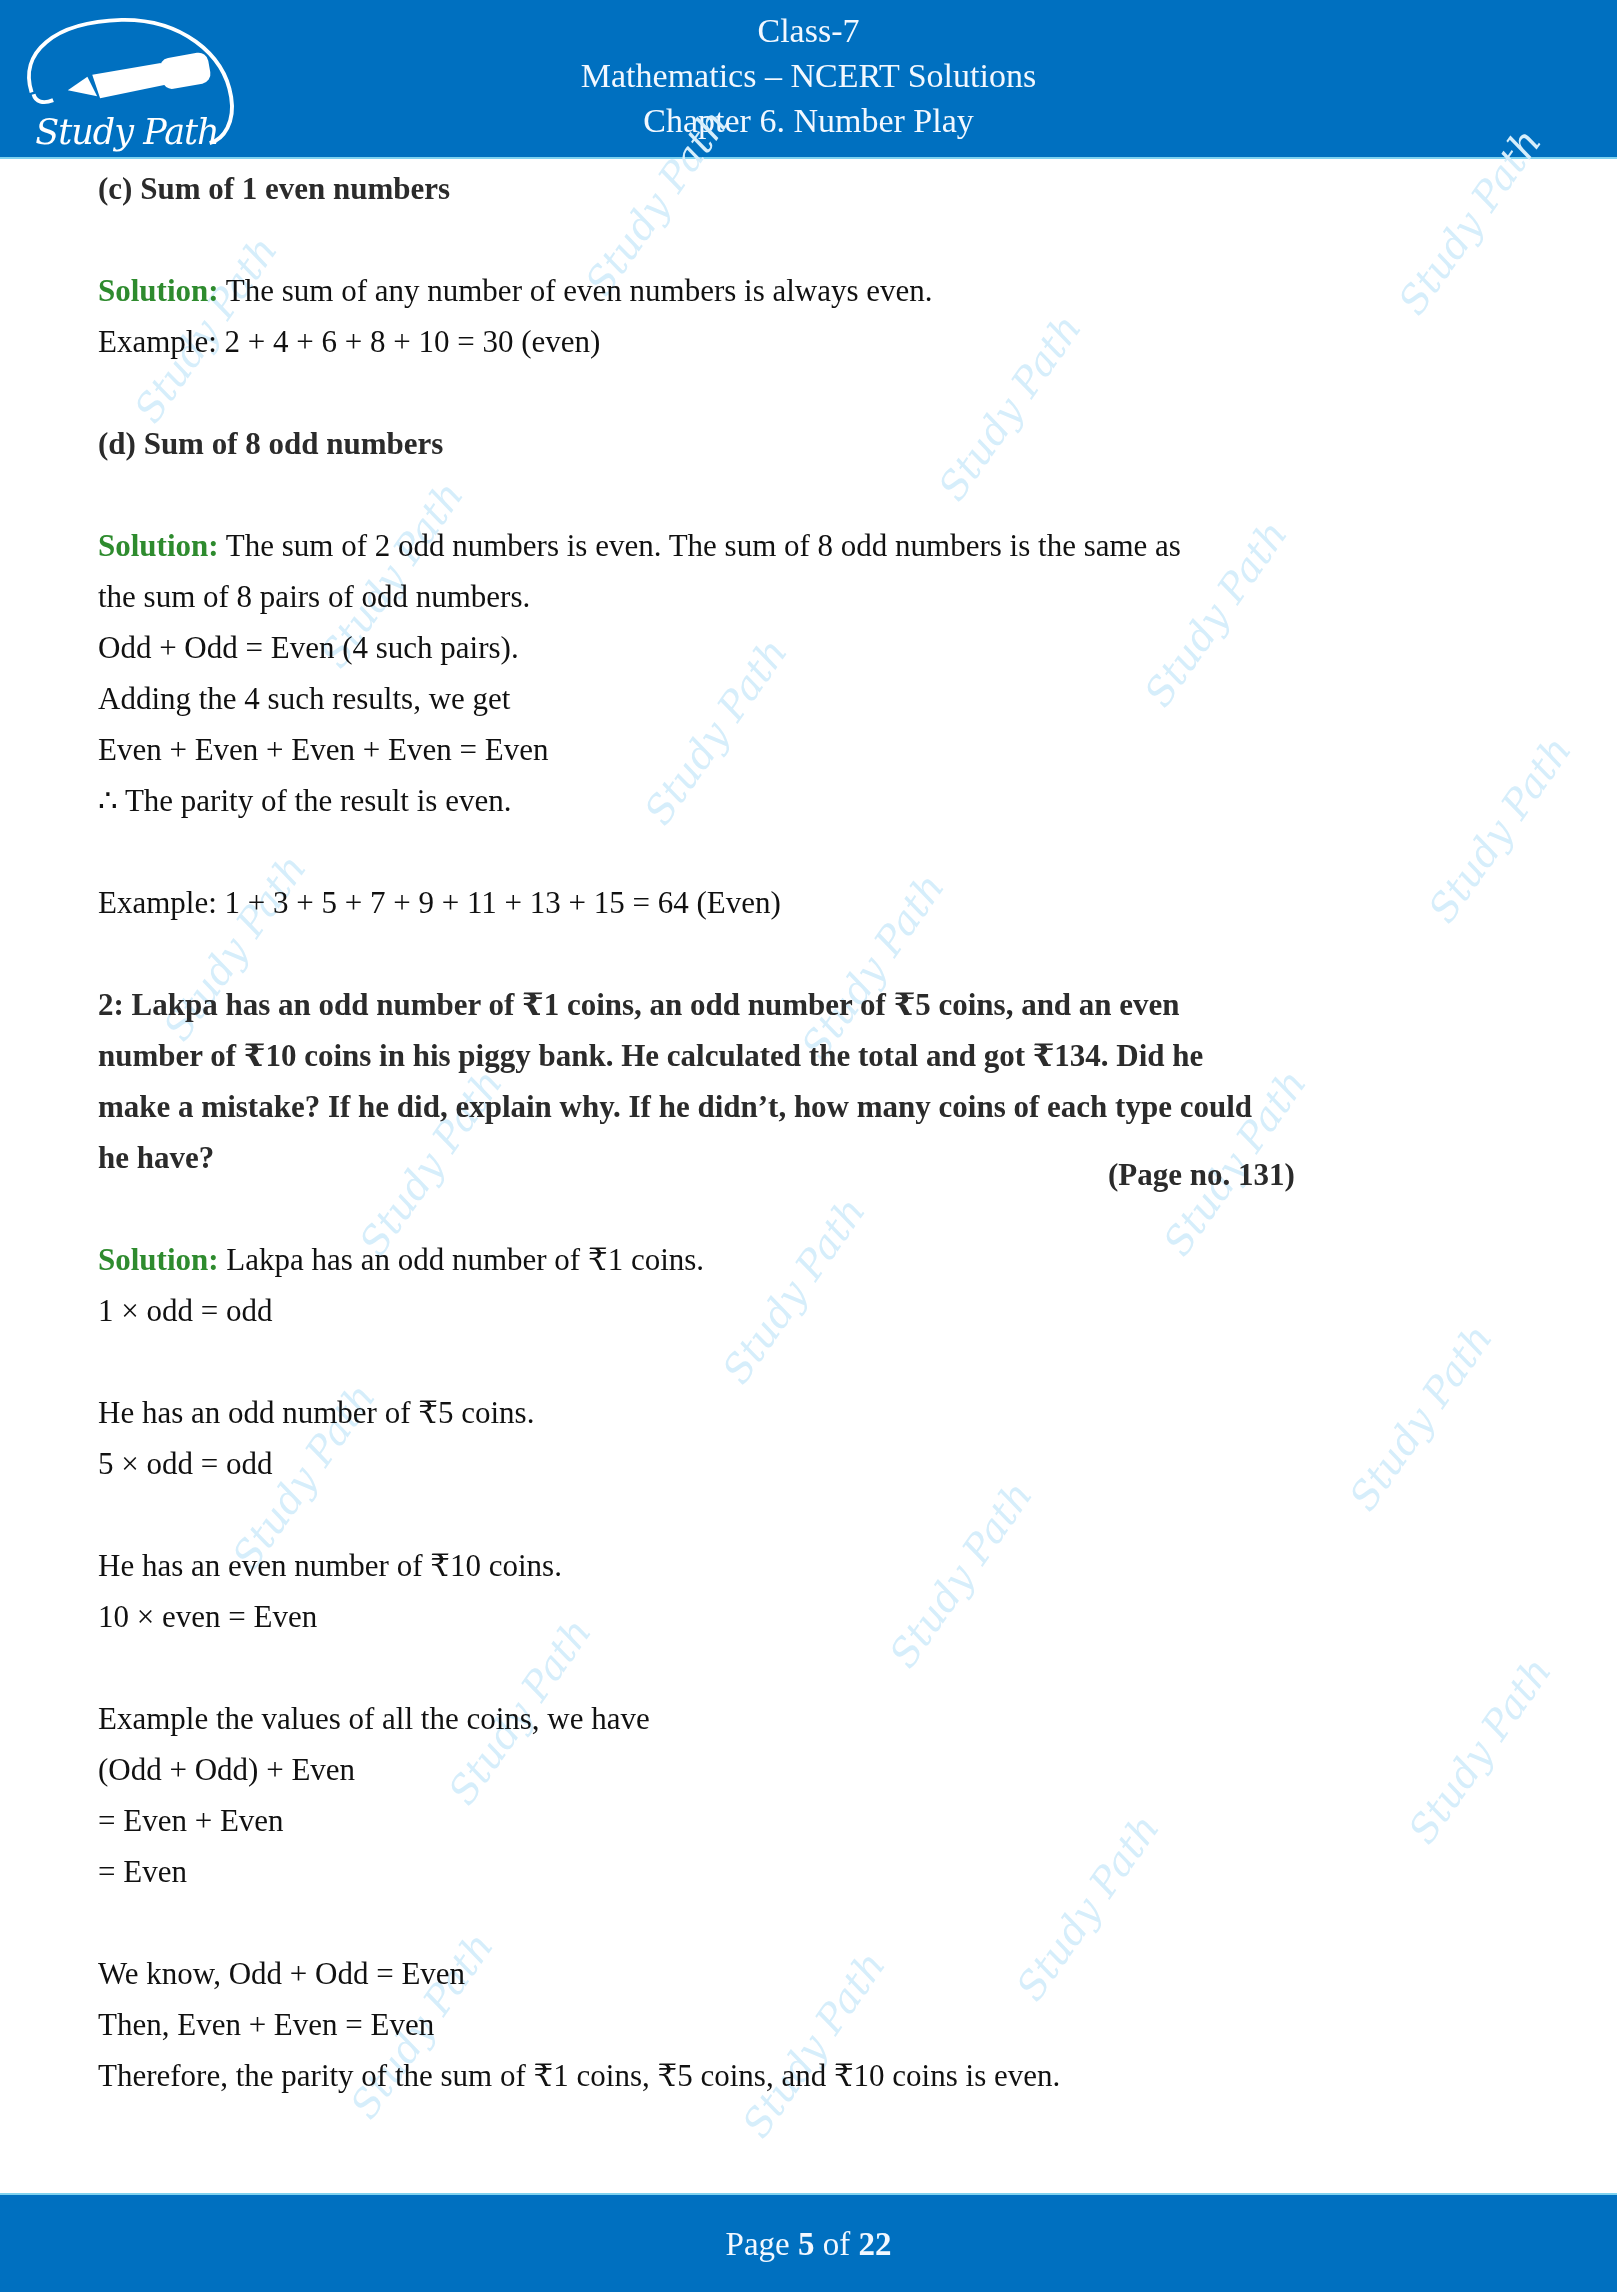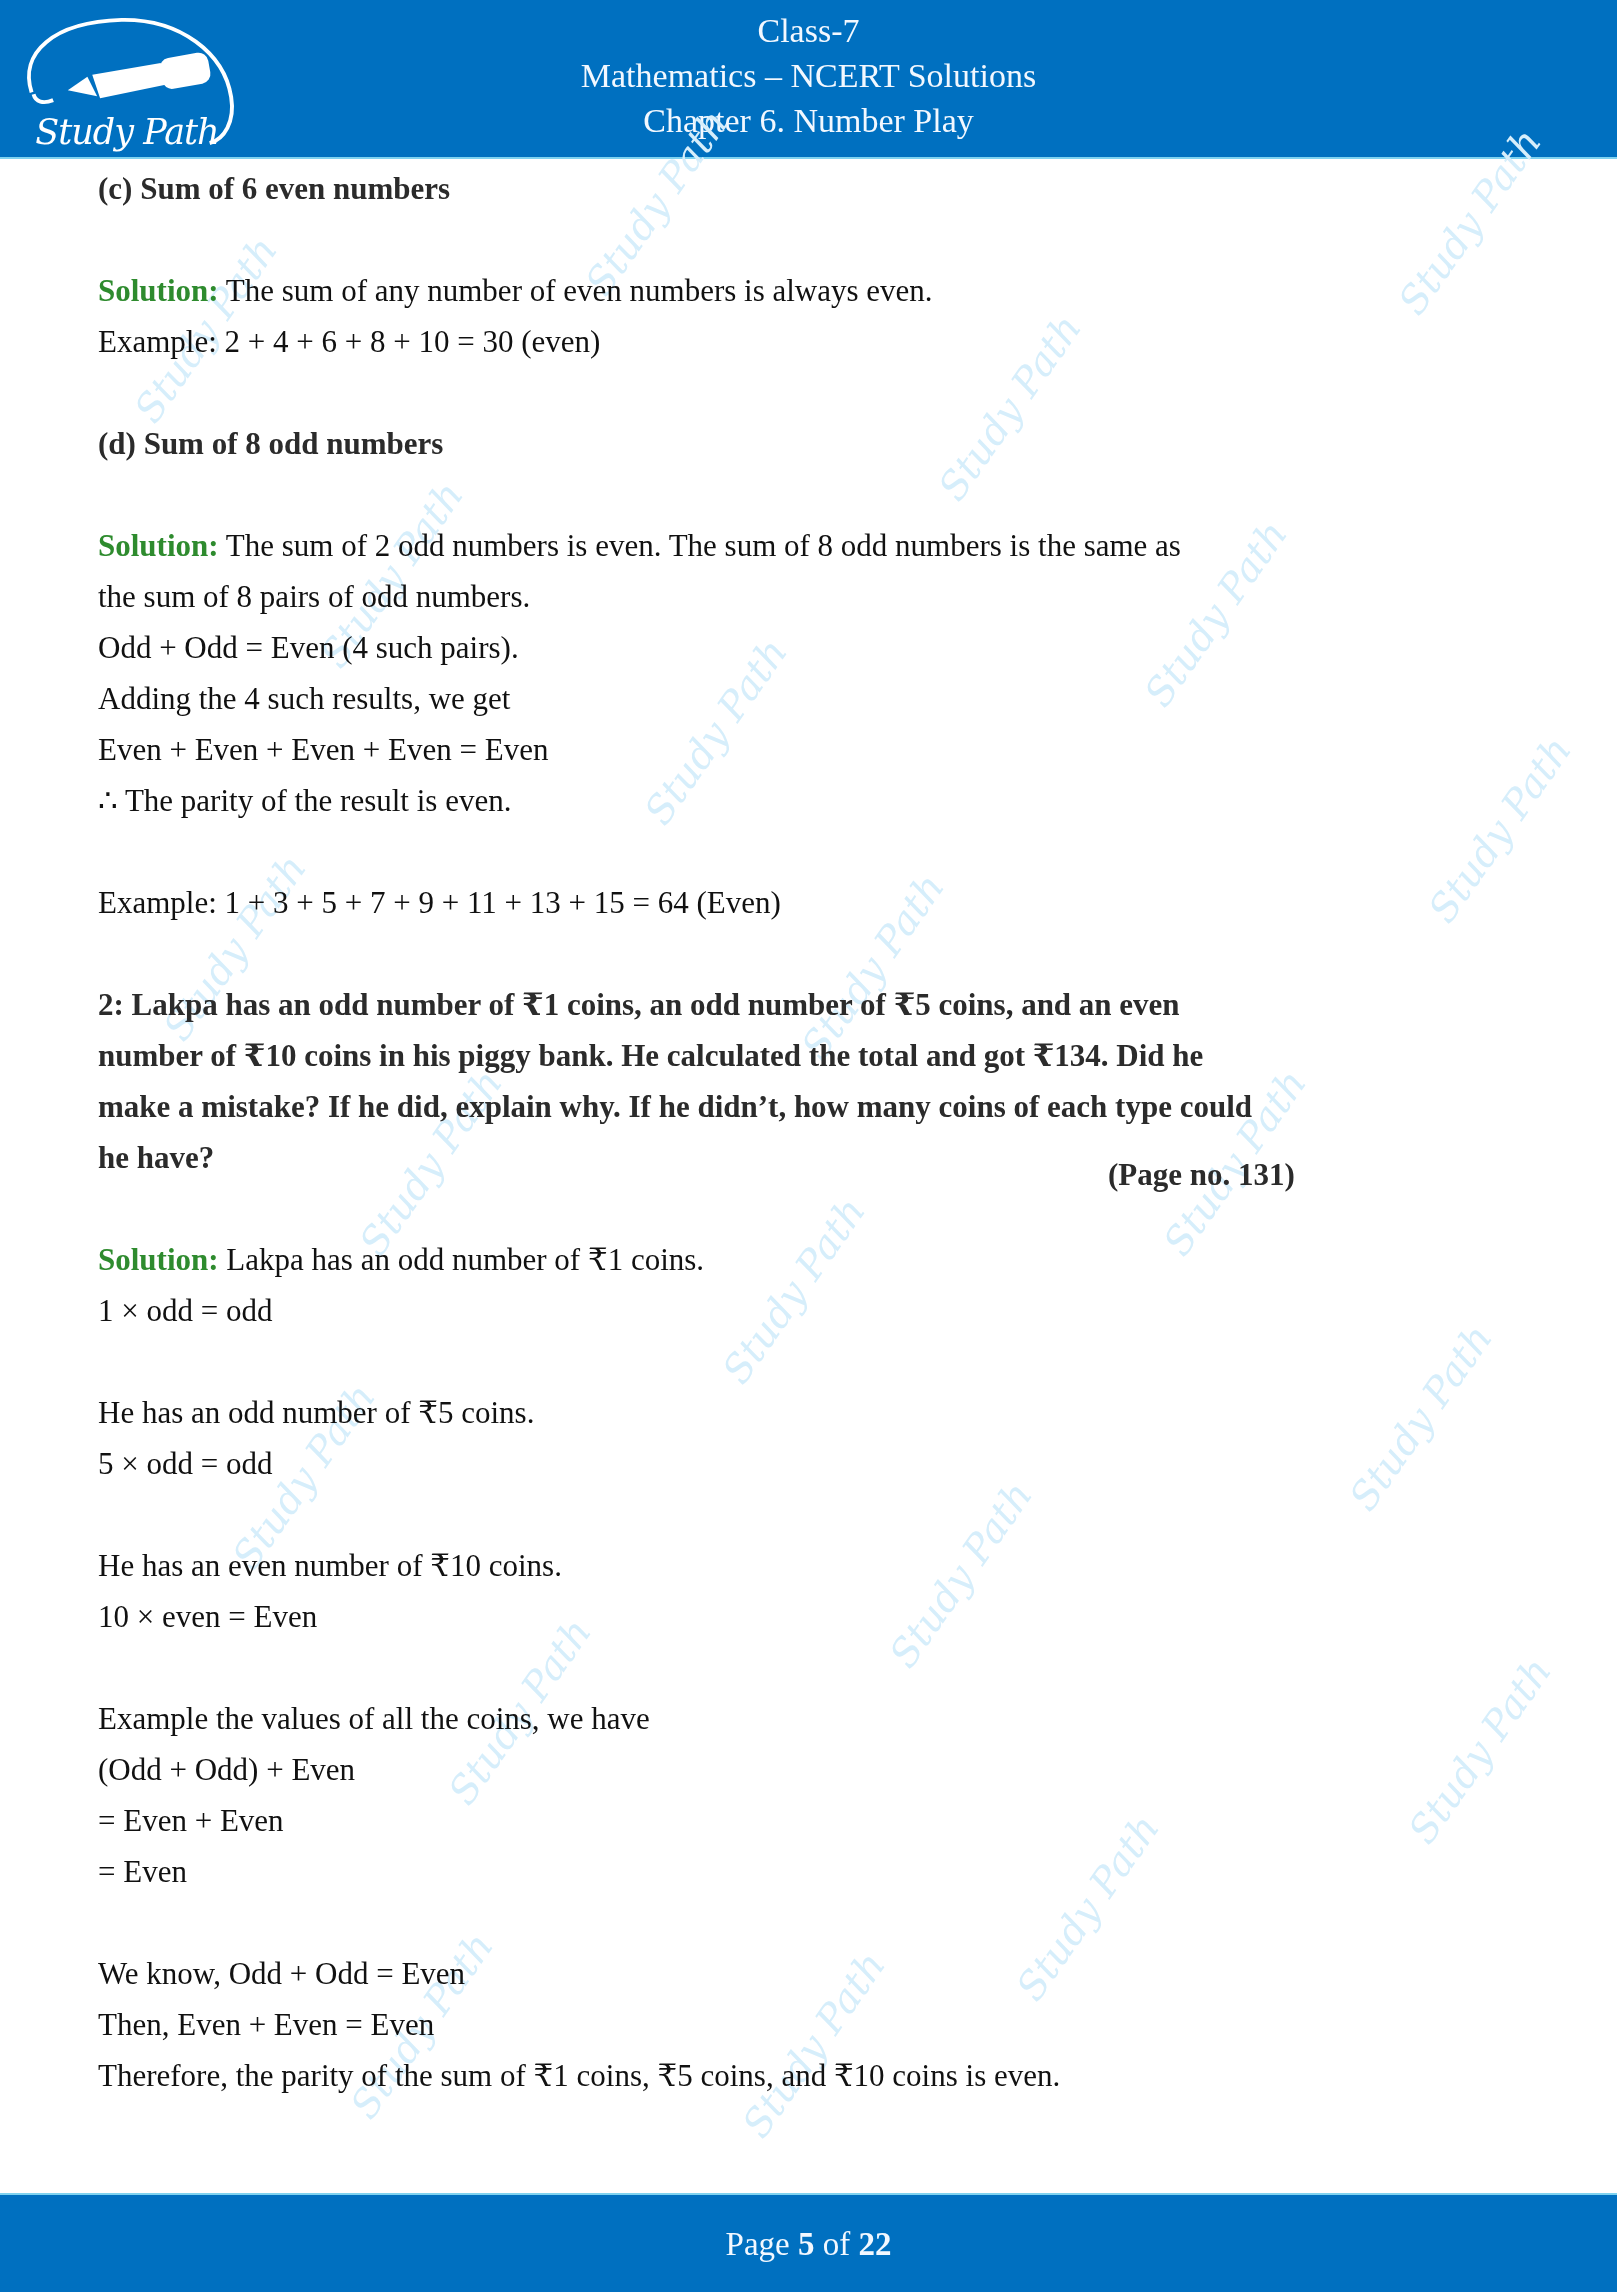--- a/index.html
+++ b/index.html
@@ -90,21 +90,21 @@
   <span class="wm" style="left:853px;top:1392px;">Study Path</span>
   <span class="wm" style="left:412px;top:1529px;">Study Path</span>
   <span class="wm" style="left:1372px;top:1568px;">Study Path</span>
   <span class="wm" style="left:980px;top:1725px;">Study Path</span>
   <span class="wm" style="left:314px;top:1843px;">Study Path</span>
   <span class="wm" style="left:706px;top:1862px;">Study Path</span>
 </div>
 
 <div class="content">
 
-  <div class="line heading">(c) Sum of 6 even numbers</div>
+  <div class="line heading">(c) Sum of 1 even numbers</div>
   <div class="blank"></div>
   <div class="line"><span class="sol-label">Solution:</span><span> The sum of any number of even numbers is always even.</span></div>
   <div class="line">Example: 2 + 4 + 6 + 8 + 10 = 30 (even)</div>
   <div class="blank"></div>
 
   <div class="line heading">(d) Sum of 8 odd numbers</div>
   <div class="blank"></div>
   <div class="line"><span class="sol-label">Solution:</span><span> The sum of 2 odd numbers is even. The sum of 8 odd numbers is the same as</span></div>
   <div class="line">the sum of 8 pairs of odd numbers.</div>
   <div class="line">Odd + Odd = Even (4 such pairs).</div>

